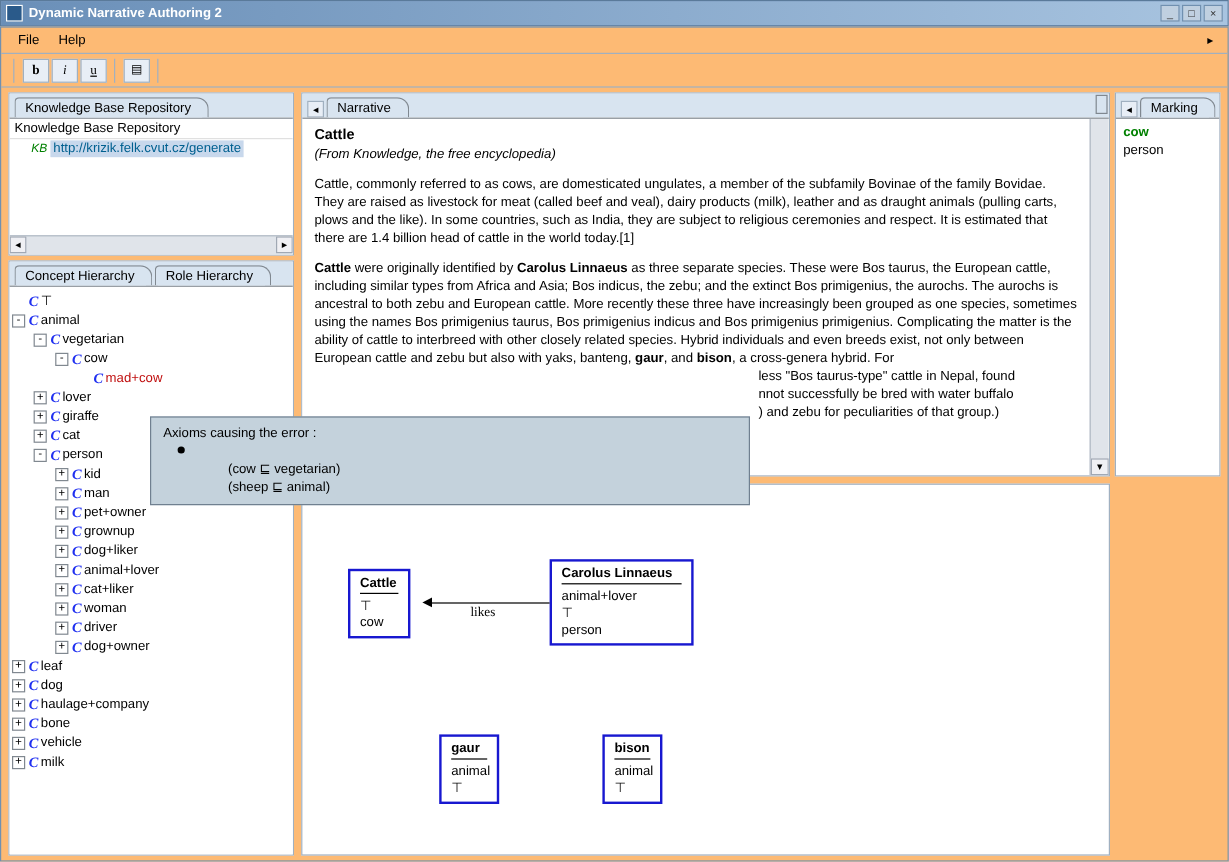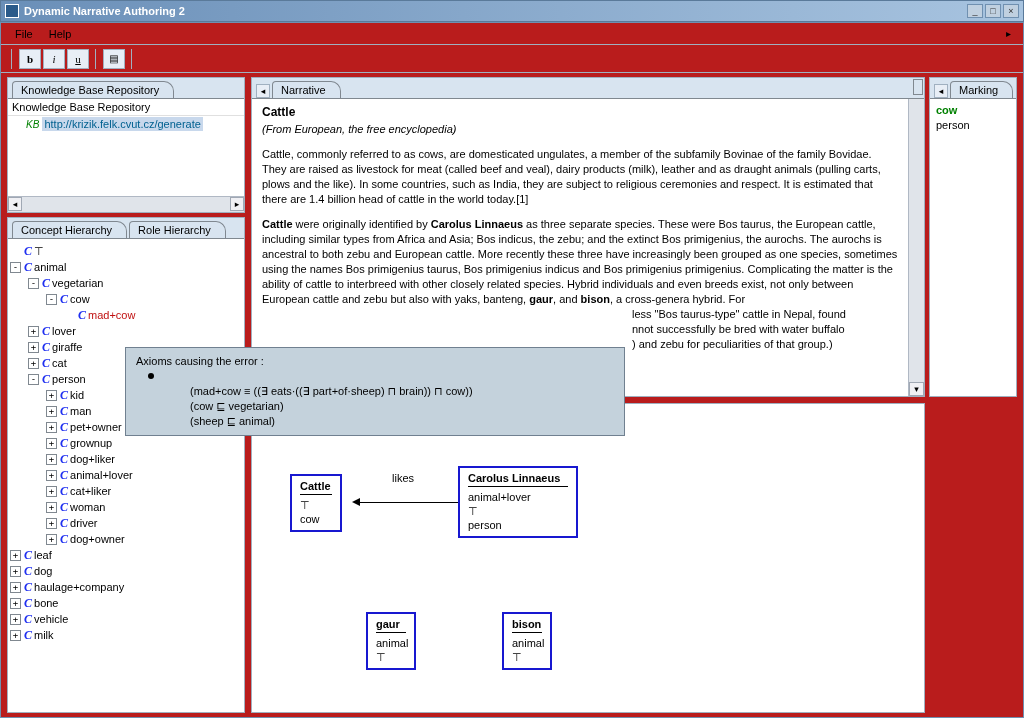--- a/index.html
+++ b/index.html
@@ -3,21 +3,21 @@
 <meta charset="utf-8">
 <style>
 * { box-sizing: border-box; margin: 0; padding: 0; }
 body { font-family: Verdana, Geneva, sans-serif; font-size: 11px; background: #a0c0e8; width: 1024px; height: 718px; overflow: hidden; }
 .titlebar { background: linear-gradient(to right, #6a8fb8, #a8c4e0); height: 22px; display: flex; align-items: center; justify-content: space-between; padding: 0 4px; color: #fff; border: 1px solid #5a7a9a; }
 .titlebar-left { display: flex; align-items: center; gap: 5px; }
 .titlebar-icon { width: 14px; height: 14px; background: #2a5a8a; border: 1px solid #fff; display: inline-block; }
 .titlebar-title { font-size: 11px; font-weight: bold; }
 .titlebar-btns { display: flex; gap: 2px; }
 .titlebar-btn { width: 16px; height: 14px; background: #c0d0e0; border: 1px solid #7090b0; font-size: 9px; line-height: 12px; text-align: center; color: #333; }
-.appwin { background: #b91c1c; border: 1px solid #7090b0; margin: 0; height: 696px; position: relative; }
+.appwin { background: #fdba74; border: 1px solid #7090b0; margin: 0; height: 696px; position: relative; }
 .menubar { height: 22px; display: flex; gap: 4px; align-items: center; padding: 0 8px; border-bottom: 1px solid #a0b0c0; }
 .menubar span { padding: 2px 6px; cursor: default; }
 .menubar .arrow { margin-left: auto; padding-right: 4px; font-size: 10px; }
 .toolbar { height: 28px; display: flex; align-items: center; gap: 2px; padding: 0 6px; border-bottom: 1px solid #a0b0c0; }
 .tool { width: 22px; height: 20px; border: 1px solid #a0b0c0; background: #e8eef6; text-align: center; line-height: 18px; font-size: 11px; font-family: Georgia, serif; }
 .tool.save { font-family: sans-serif; font-size: 10px; }
 .tsep { width: 2px; height: 20px; border-left: 1px solid #a0b0c0; margin: 0 4px; }
 .workspace { display: flex; height: 644px; position: relative; }
 .left-col { width: 248px; display: flex; flex-direction: column; gap: 4px; padding: 4px 4px 4px 6px; }
 .mid-col { flex: 1; display: flex; flex-direction: column; padding: 4px 2px; position: relative; }
@@ -279,21 +279,21 @@
 
     <div class="mid-col">
       <div class="panel narr-panel">
         <div class="tab-strip">
           <div class="arrow-nav">◂</div>
           <div class="tab">Narrative</div>
         </div>
         <div class="panel-body" style="padding-right:16px">
           <div class="narrative-text">
             <h3>Cattle</h3>
-            <div class="src">(From European, the free encyclopedia)</div>
+            <div class="src">(From Knowledge, the free encyclopedia)</div>
             <p>Cattle, commonly referred to as cows, are domesticated ungulates, a member of the subfamily Bovinae of the family Bovidae. They are raised as livestock for meat (called beef and veal), dairy products (milk), leather and as draught animals (pulling carts, plows and the like). In some countries, such as India, they are subject to religious ceremonies and respect. It is estimated that there are 1.4 billion head of cattle in the world today.[1]</p>
             <p>
               <b>Cattle</b><span> were originally identified by </span><b>Carolus Linnaeus</b><span> as three separate species. These were Bos taurus, the European cattle, including similar types from Africa and Asia; Bos indicus, the zebu; and the extinct Bos primigenius, the aurochs. The aurochs is ancestral to both zebu and European cattle. More recently these three have increasingly been grouped as one species, sometimes using the names Bos primigenius taurus, Bos primigenius indicus and Bos primigenius primigenius. Complicating the matter is the ability of cattle to interbreed with other closely related species. Hybrid individuals and even breeds exist, not only between European cattle and zebu but also with yaks, banteng, </span><b>gaur</b><span>, and </span><b>bison</b><span>, a cross-genera hybrid. For</span>
               <br>
               <span style="display:inline-block;width:370px"></span><span>less "Bos taurus-type" cattle in Nepal, found</span><br>
               <span style="display:inline-block;width:370px"></span><span>nnot successfully be bred with water buffalo</span><br>
               <span style="display:inline-block;width:370px"></span><span>) and zebu for peculiarities of that group.)</span>
             </p>
           </div>
           <div class="vscroll">
@@ -312,21 +312,21 @@
 
         <div class="graph-box" style="top:62px; left:206px; width:120px;">
           <div class="gtitle">Carolus Linnaeus</div>
           <div class="gline">animal+lover</div>
           <div class="gline">⊤</div>
           <div class="gline">person</div>
         </div>
 
         <div class="arrow-line" style="top:98px; left:108px; width:98px;"></div>
         <div class="arrow-head" style="top:94px; left:100px;"></div>
-        <div class="arrow-label" style="top:68px; left:140px;">likes</div>
+        <div class="arrow-label" style="top:100px; left:140px;font-family:Liberation Serif, serif;">likes</div>
 
         <div class="graph-box" style="top:208px; left:114px; width:50px;">
           <div class="gtitle">gaur</div>
           <div class="gline">animal</div>
           <div class="gline">⊤</div>
         </div>
 
         <div class="graph-box" style="top:208px; left:250px; width:50px;">
           <div class="gtitle">bison</div>
           <div class="gline">animal</div>
@@ -346,21 +346,20 @@
               <div class="mark-green">cow</div>
               <div>person</div>
             </div>
         </div>
       </div>
     </div>
 
     <div class="axiom-tooltip">
       <div>Axioms causing the error :</div>
       <div style="padding-left:0"><span class="bullet"></span></div>
-      <div style="padding-left:54px"><span>(mad+cow ≡ ((∃ eats·((∃ part+of·sheep) ⊓ brain)) ⊓ cow))</span></div>
       <div style="padding-left:54px"><span>(cow ⊑ vegetarian)</span></div>
       <div style="padding-left:54px"><span>(sheep ⊑ animal)</span></div>
     </div>
 
     <div class="splitter-handle" style="top:6px; right:100px;"></div>
 
   </div>
 </div>
 
 </body></html>

